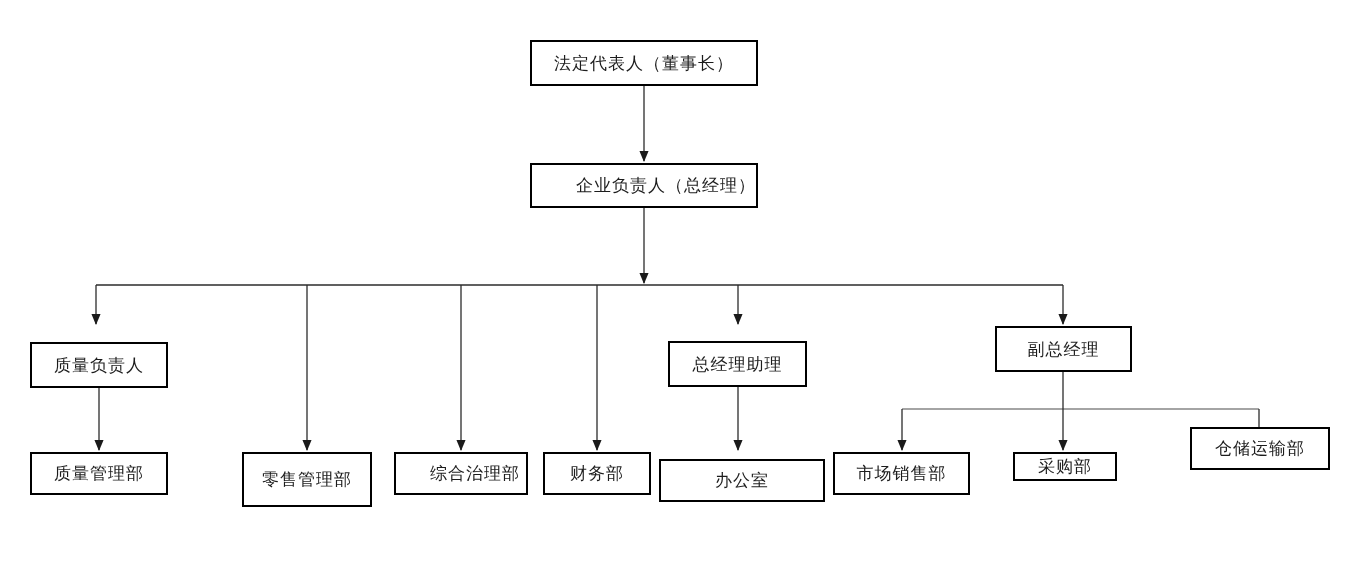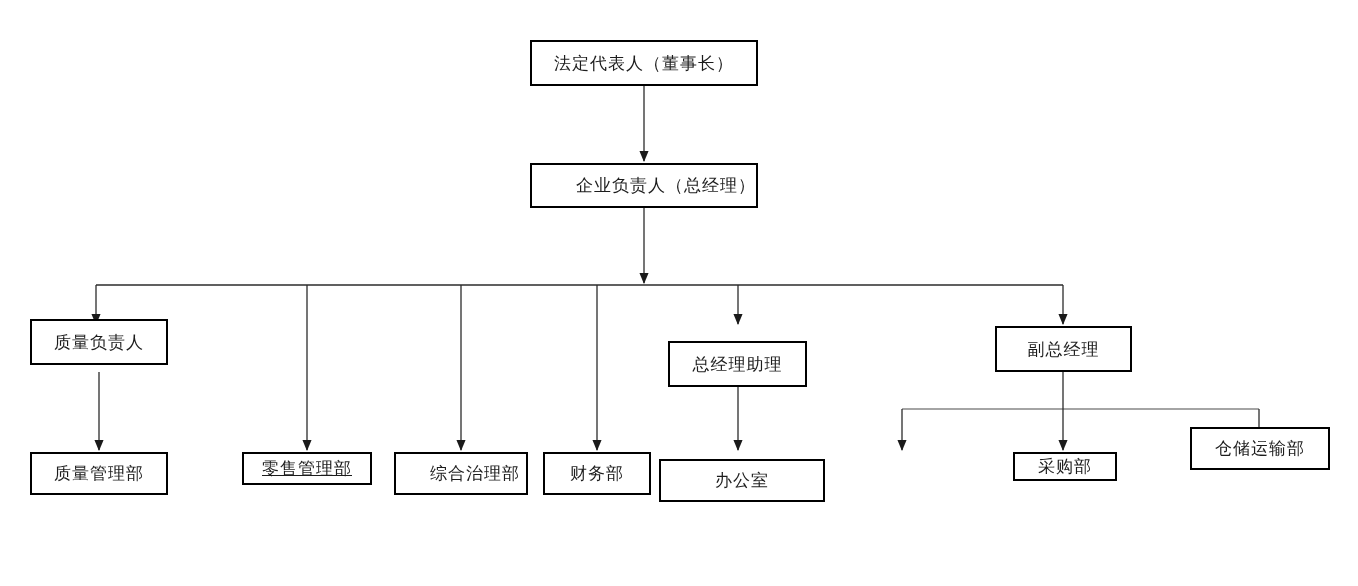--- a/index.html
+++ b/index.html
@@ -35,26 +35,26 @@
     font-size: 17px;
     letter-spacing: 1px;
     color: #1c1c1c;
     z-index: 1;
     white-space: nowrap;
   }
   
   .n-legal  { left: 530px;  top: 40px;  width: 228px; height: 46px; }
   .n-gm     { left: 530px;  top: 163px; width: 228px; height: 45px; padding-left: 44px; }
   
-  .n-qm     { left: 30px;   top: 319px; width: 138px; height: 46px; }
+  .n-qm     { left: 30px;   top: 342px; width: 138px; height: 46px; }
   .n-gma    { left: 668px;  top: 326px; width: 139px; height: 46px; margin-top: 15px; }
   .n-dgm    { left: 995px;  top: 326px; width: 137px; height: 46px; }
   
   .n-qmd    { left: 30px;   top: 452px; width: 138px; height: 43px; }
-  .n-retail { left: 242px;  top: 452px; width: 130px; height: 33px; text-decoration: underline; }
+  .n-retail { left: 242px;  top: 452px; width: 130px; height: 55px; }
   .n-gov    { left: 394px;  top: 452px; width: 134px; height: 43px; padding-left: 28px; }
   .n-fin    { left: 543px;  top: 452px; width: 108px; height: 43px; }
   .n-office { left: 659px;  top: 452px; width: 166px; height: 43px; margin-top: 7px; }
   .n-mkt    { left: 833px;  top: 452px; width: 137px; height: 43px; }
   .n-pur    { left: 1013px; top: 452px; width: 104px; height: 29px; }
   .n-wh     { left: 1190px; top: 427px; width: 140px; height: 43px; }
 </style>
 </head>
 <body>
 
@@ -97,16 +97,17 @@
 
   <div class="node n-qm">质量负责人</div>
   <div class="node n-gma">总经理助理</div>
   <div class="node n-qmd">质量管理部</div>
 
   <div class="node n-dgm">副总经理</div>
   <div class="node n-retail">零售管理部</div>
   <div class="node n-gov">综合治理部</div>
   <div class="node n-fin">财务部</div>
   <div class="node n-office">办公室</div>
+  <div class="node n-mkt">市场销售部</div>
   <div class="node n-pur">采购部</div>
   <div class="node n-wh">仓储运输部</div>
 
 </div>
 
 </body></html>

